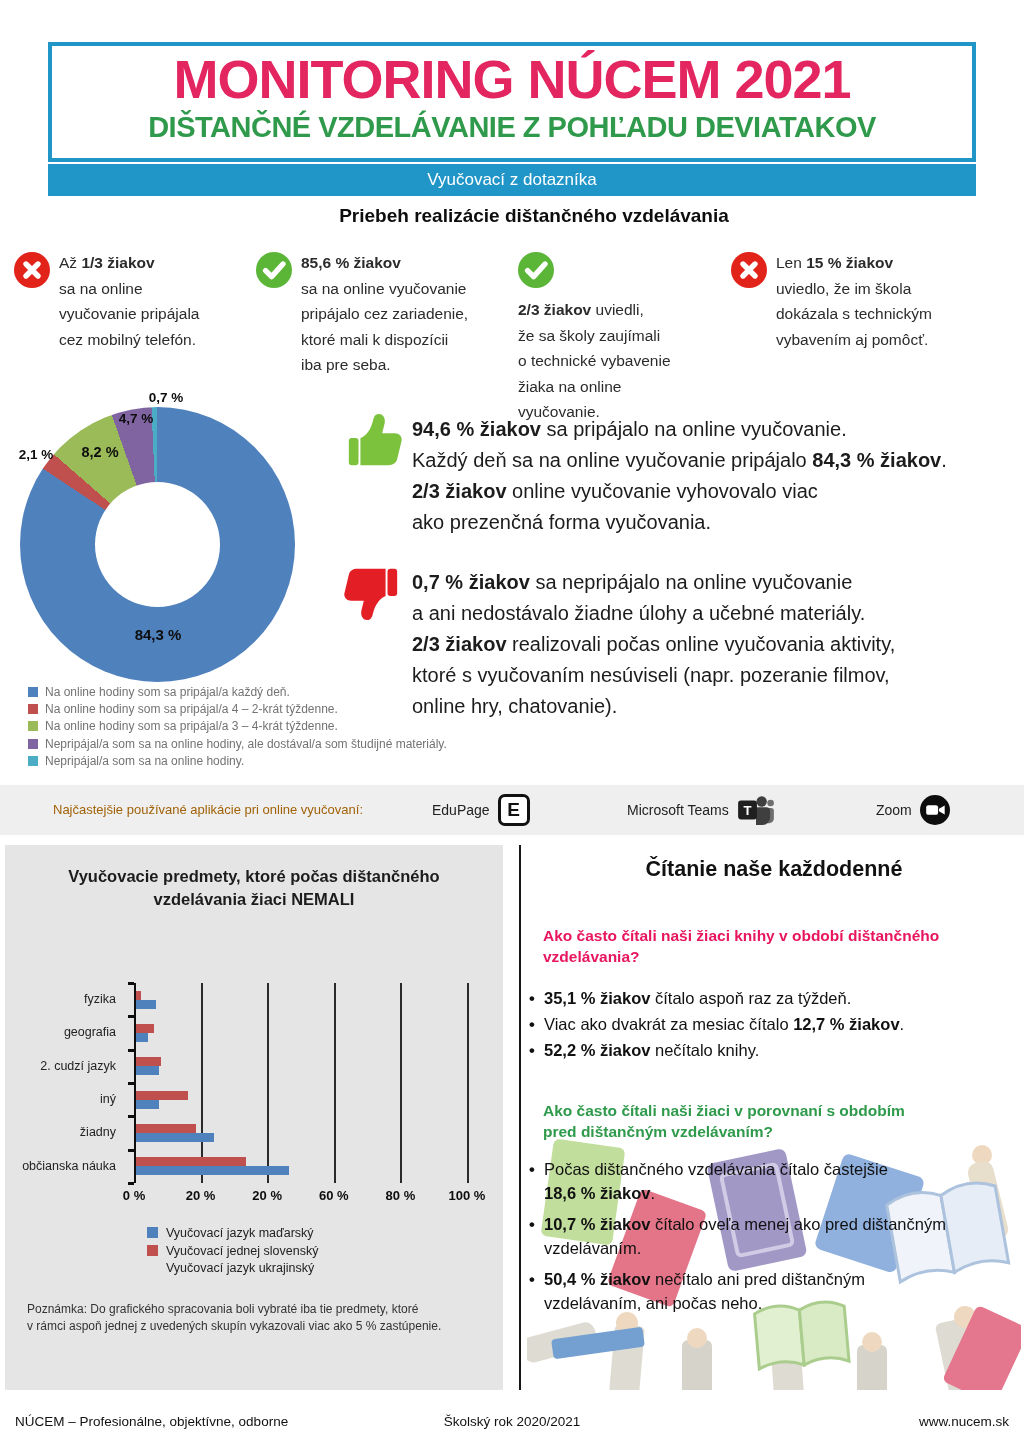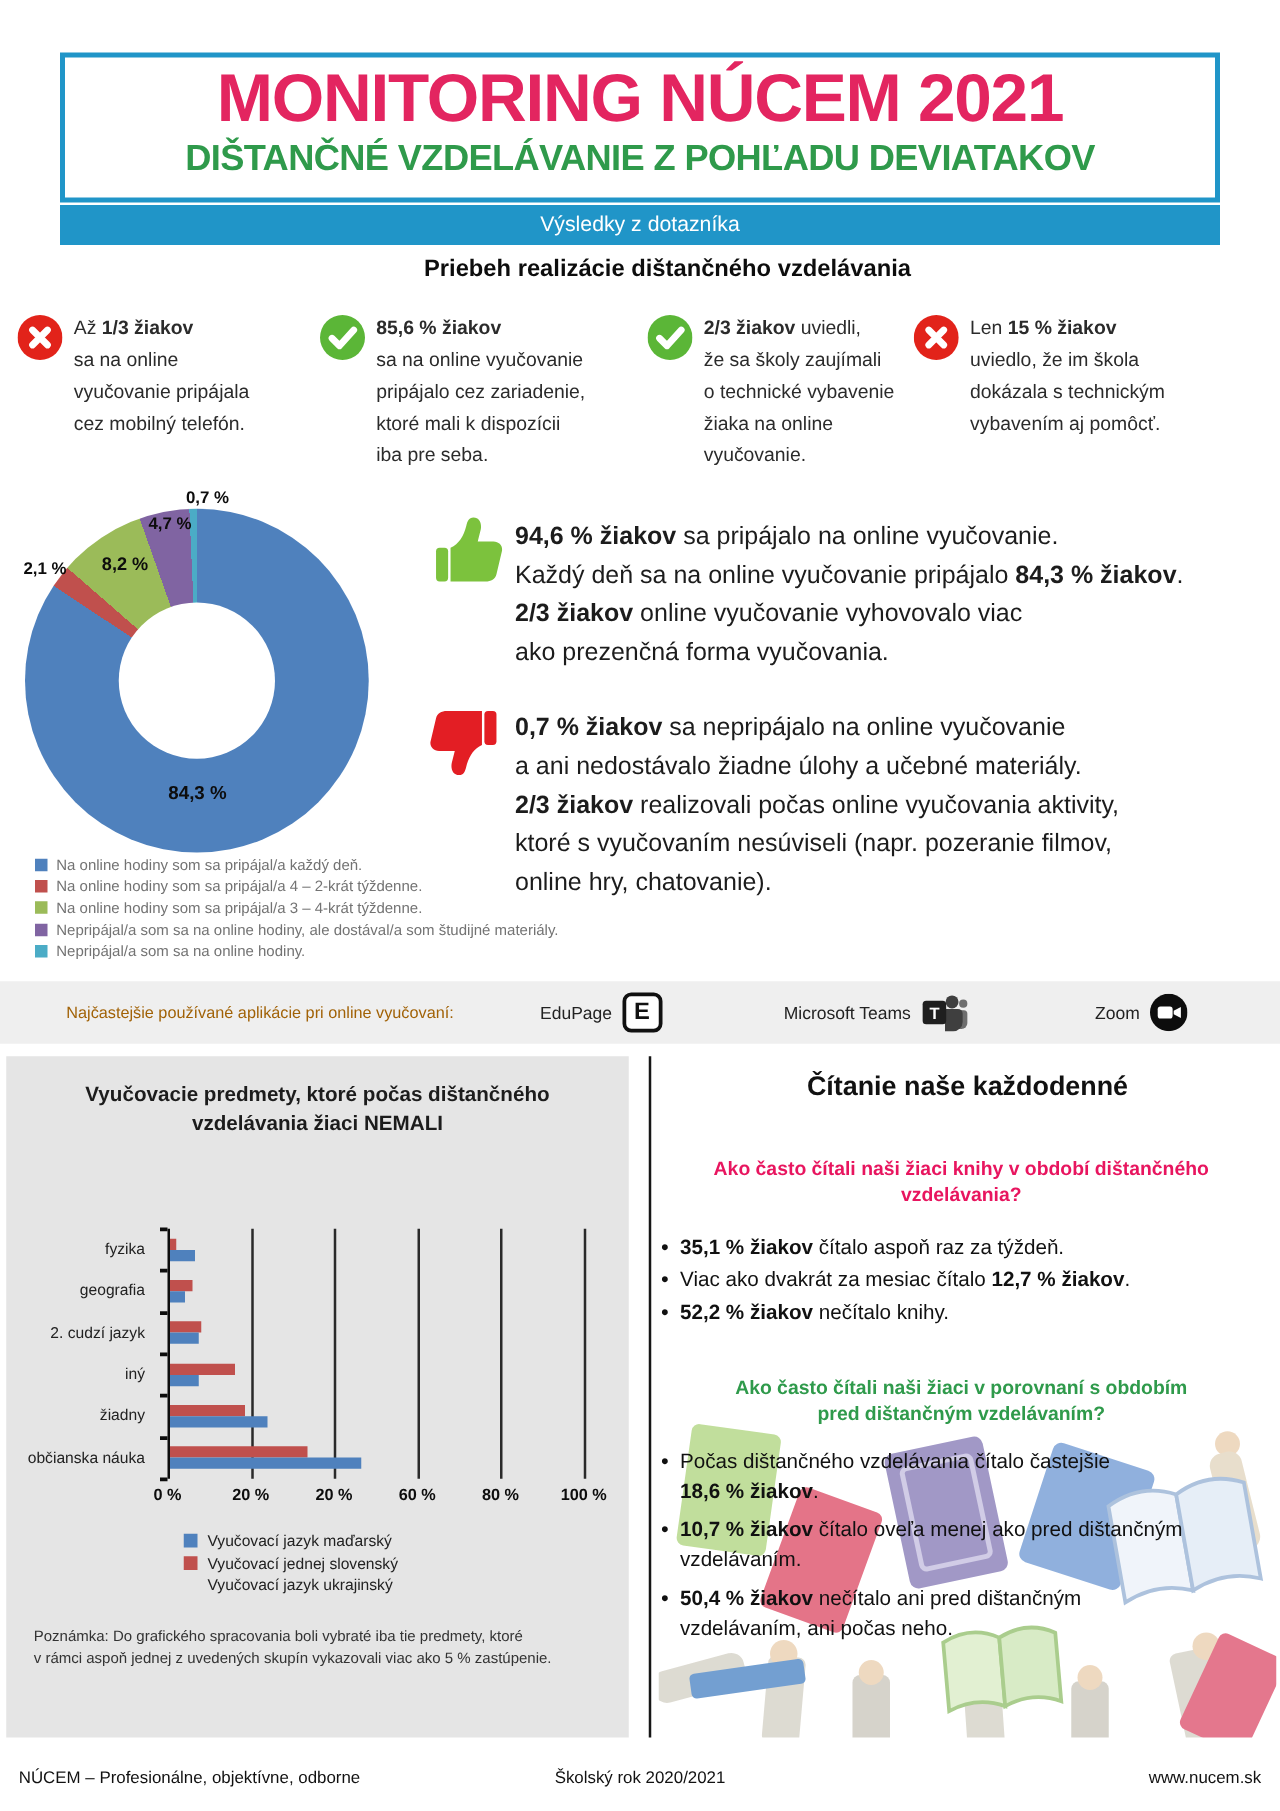--- a/index.html
+++ b/index.html
@@ -13,21 +13,21 @@
   .main-title{margin:2px 0 0 0;font-size:54px;line-height:62px;font-weight:900;color:#e32560;letter-spacing:-1px;}
   .sub-title{margin:0;font-size:29px;line-height:34px;font-weight:800;color:#2f9a4b;letter-spacing:-0.5px;}
   .banner{position:absolute;left:48px;top:164px;width:928px;height:32px;background:#2095c8;
           color:#fff;font-size:17px;line-height:32px;text-align:center;}
   .section-title{position:absolute;left:0;top:205px;width:100%;text-align:center;
                  font-size:19px;font-weight:800;color:#0d0d0d;}
 
   
   .stat{position:absolute;top:250px;display:flex;gap:9px;align-items:flex-start;}
   #stat-1{left:14px;width:232px;} #stat-2{left:256px;width:252px;}
-  #stat-3{left:518px;width:242px;} #stat-4{left:731px;width:246px;}
+  #stat-3{left:518px;width:242px;flex-direction:column;} #stat-4{left:731px;width:246px;}
   .stat-icon{flex:0 0 36px;width:36px;height:36px;margin-top:2px;}
   .stat-text{font-size:15.5px;line-height:25.5px;color:#2b2b2b;}
 
   
   #donut-ring{position:absolute;left:20px;top:407px;width:275px;height:275px;border-radius:50%;}
   .donut-hole{position:absolute;left:75px;top:75px;width:125px;height:125px;border-radius:50%;background:#fff;}
   .donut-label{position:absolute;font-weight:800;color:#0d0d0d;text-align:center;}
   #dlab-0{left:126px;top:626px;width:64px;font-size:15px;}
   #dlab-1{left:12px;top:447px;width:48px;font-size:13.5px;}
   #dlab-2{left:74px;top:444px;width:52px;font-size:14.5px;}
@@ -70,21 +70,21 @@
   .blegend-row{font-size:12.5px;line-height:17.5px;color:#222;}
   .bswatch{display:inline-block;width:11px;height:11px;margin-right:8px;vertical-align:-1px;}
   .chart-note{position:absolute;left:22px;top:456px;width:460px;font-size:12px;line-height:17px;color:#333;}
 
   .panel-divider{position:absolute;left:519px;top:845px;width:2px;height:545px;background:#161616;}
 
   
   .reading-panel{position:absolute;left:527px;top:845px;width:494px;height:545px;background:#fff;}
   .reading-title{position:absolute;z-index:1;left:0;top:12px;width:100%;text-align:center;
                  font-size:21.5px;font-weight:800;color:#111;}
-  .question{position:absolute;z-index:1;left:2px;width:480px;font-size:15.5px;font-weight:800;line-height:21px;text-align:center;}
+  .question{position:absolute;z-index:1;left:16px;width:480px;font-size:15.5px;font-weight:800;line-height:21px;}
   #q1{top:80px;color:#e8155f;} #q2{top:255px;color:#2f9a4b;}
   .bullets{position:absolute;z-index:1;left:2px;width:488px;}
   #bullets-1{top:140px;} #bullets-2{top:312px;}
   .rbullet{position:relative;padding-left:15px;color:#111;}
   #bullets-1 .rbullet{font-size:16.5px;line-height:26px;}
   #bullets-2 .rbullet{font-size:16.5px;line-height:24px;margin-bottom:7px;}
   .rbullet::before{content:"\2022";position:absolute;left:0;top:0;font-weight:700;}
   .books-illustration{position:absolute;left:0;top:290px;width:494px;height:255px;z-index:0;}
 
   
@@ -95,21 +95,21 @@
 </style>
 </head>
 <body>
 
 <div id="page">
 
   <div class="header-box">
     <h1 class="main-title">MONITORING NÚCEM 2021</h1>
     <h2 class="sub-title">DIŠTANČNÉ VZDELÁVANIE Z POHĽADU DEVIATAKOV</h2>
   </div>
-  <div class="banner">Výsledky z dotazníka</div>
+  <div class="banner">Vyučovací z dotazníka</div>
 
   <div class="section-title">Priebeh realizácie dištančného vzdelávania</div>
 
   <div class="stat" id="stat-1">
     <svg class="stat-icon" viewBox="0 0 60 60">
       <circle cx="30" cy="30" r="30" fill="#e2231a"></circle>
       <path d="M20 20 L40 40 M40 20 L20 40" stroke="#fff" stroke-width="9" stroke-linecap="round" fill="none"></path>
     </svg>
     <div class="stat-text">Až <b>1/3 žiakov</b><br>sa na online<br>vyučovanie pripájala<br>cez mobilný telefón.</div>
   </div>

